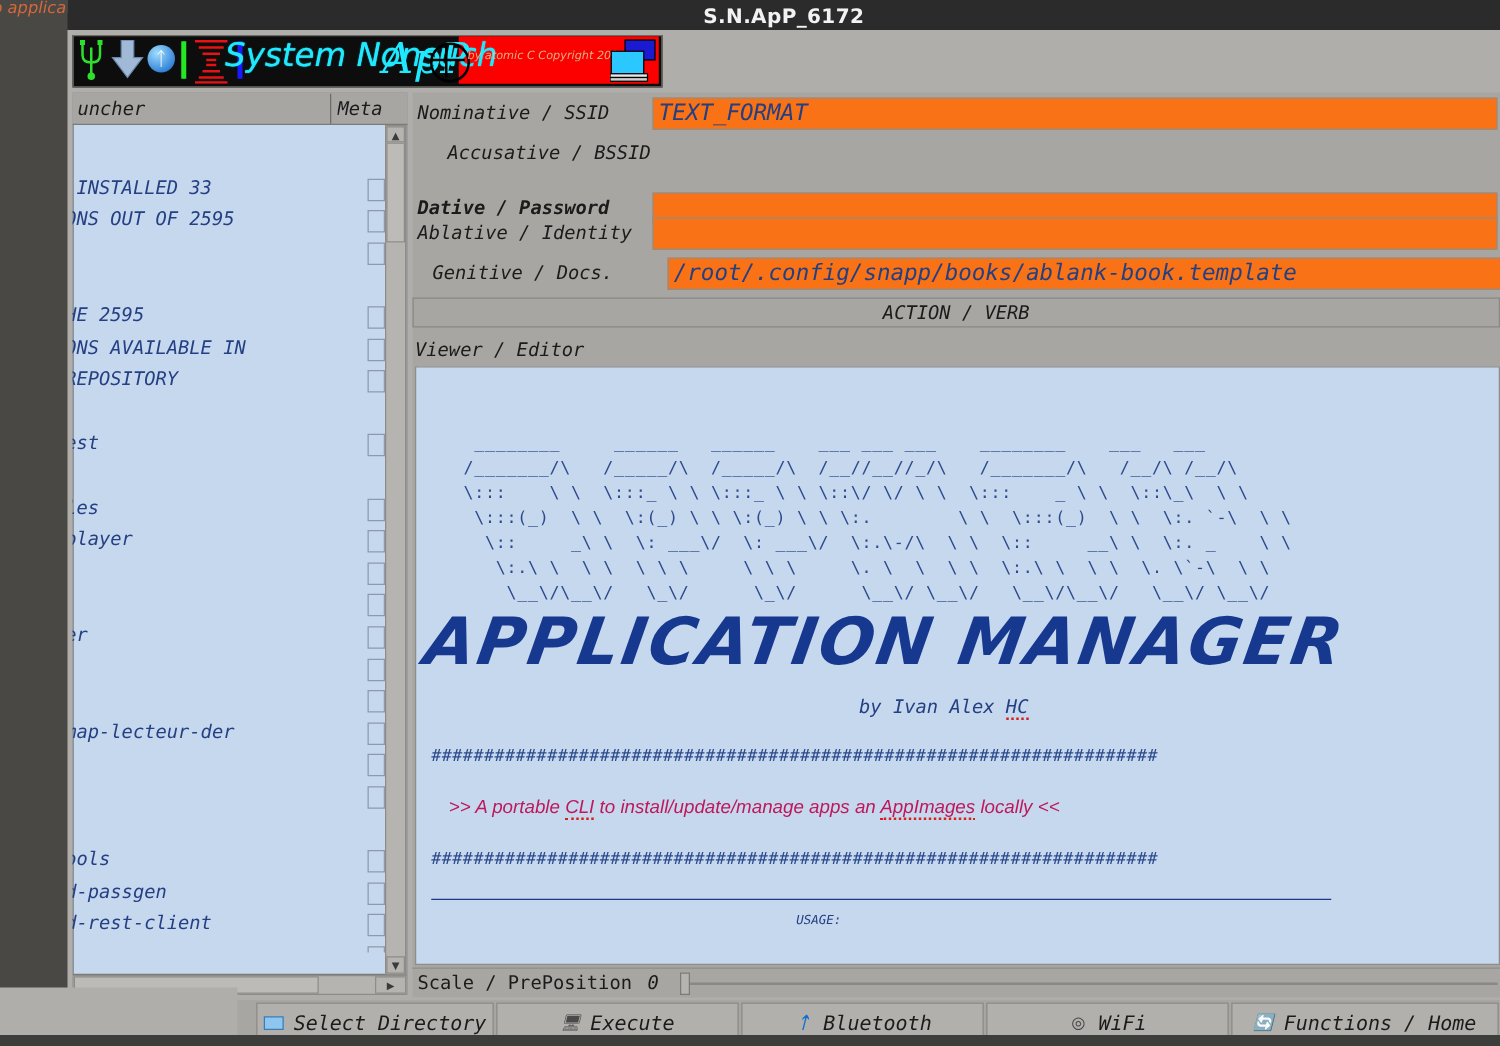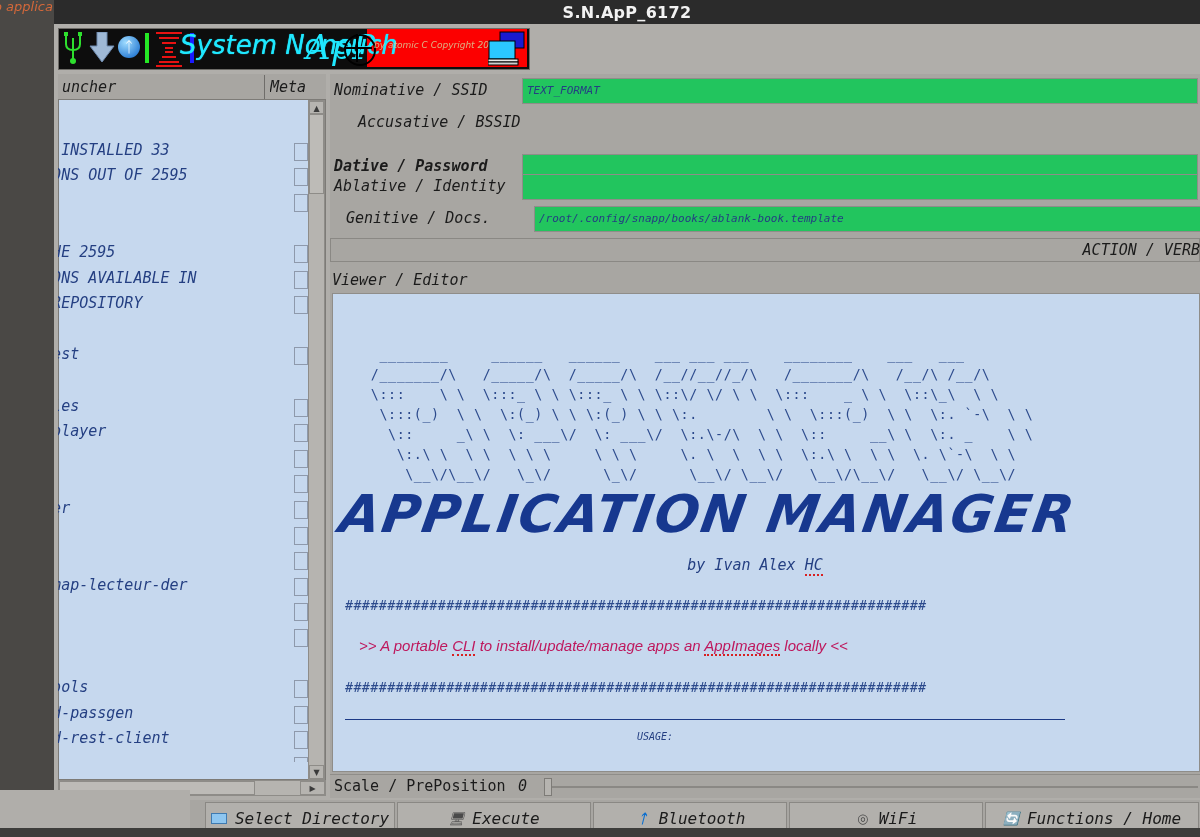--- a/index.html
+++ b/index.html
@@ -114,27 +114,27 @@
   #left-hright{left:300px;top:781px;width:25px;height:14px;background:#b6b4b0;
      border:1px solid #8e8c88;box-sizing:border-box;}
 
   
   #form-panel{left:330px;top:74px;width:870px;height:702px;background:#a8a6a2;}
   .form-row{position:absolute;left:330px;width:870px;height:30px;}
   .form-label{position:absolute;left:4px;top:0px;width:188px;height:28px;
      line-height:28px;color:#1b1b1b;font-size:15px;font-style:italic;
      font-family:"DejaVu Sans Mono",monospace;white-space:nowrap;}
   .form-input{position:absolute;left:192px;top:2px;width:676px;height:26px;
-     background:#22c55e;border:1px solid #8f8d89;box-sizing:border-box;
-     color:#243f82;font-size:11px;font-style:italic;line-height:24px;
+     background:#f97316;border:1px solid #8f8d89;box-sizing:border-box;
+     color:#243f82;font-size:18px;font-style:italic;line-height:24px;
      font-family:"DejaVu Sans Mono",monospace;padding-left:4px;white-space:nowrap;
      overflow:hidden;}
   #action-bar{left:330px;top:238px;width:870px;height:24px;background:#a8a6a2;
      border:1px solid #8a8884;box-sizing:border-box;}
-  #action-bar-label{left:330px;top:241px;width:870px;text-align:right;
+  #action-bar-label{left:330px;top:241px;width:870px;text-align:center;
      color:#1b1b1b;font-size:15px;font-style:italic;
      font-family:"DejaVu Sans Mono",monospace;}
   #viewer-label{left:332px;top:271px;width:300px;color:#1b1b1b;font-size:15px;
      font-style:italic;font-family:"DejaVu Sans Mono",monospace;}
 
   
   #viewer{left:332px;top:293px;width:868px;height:479px;background:#c6d8ee;
      border:1px solid #8f8d89;box-sizing:border-box;overflow:hidden;}
   #ascii{position:absolute;left:12px;top:14px;color:#2c4a8c;font-size:13.3px;
      line-height:20px;white-space:pre;font-family:"DejaVu Sans Mono",monospace;

